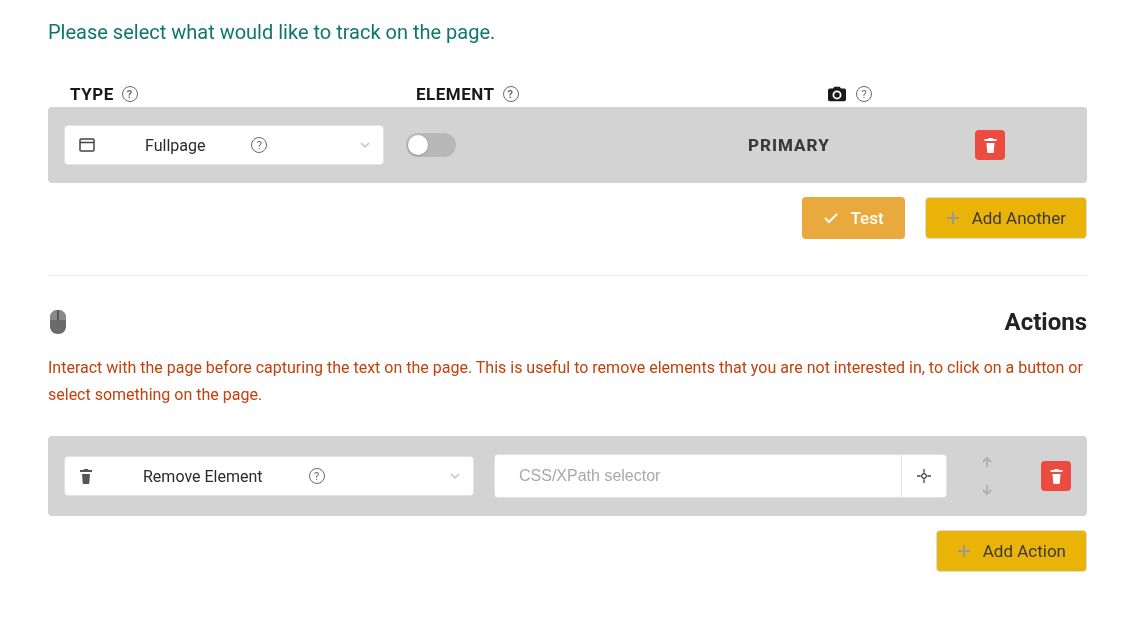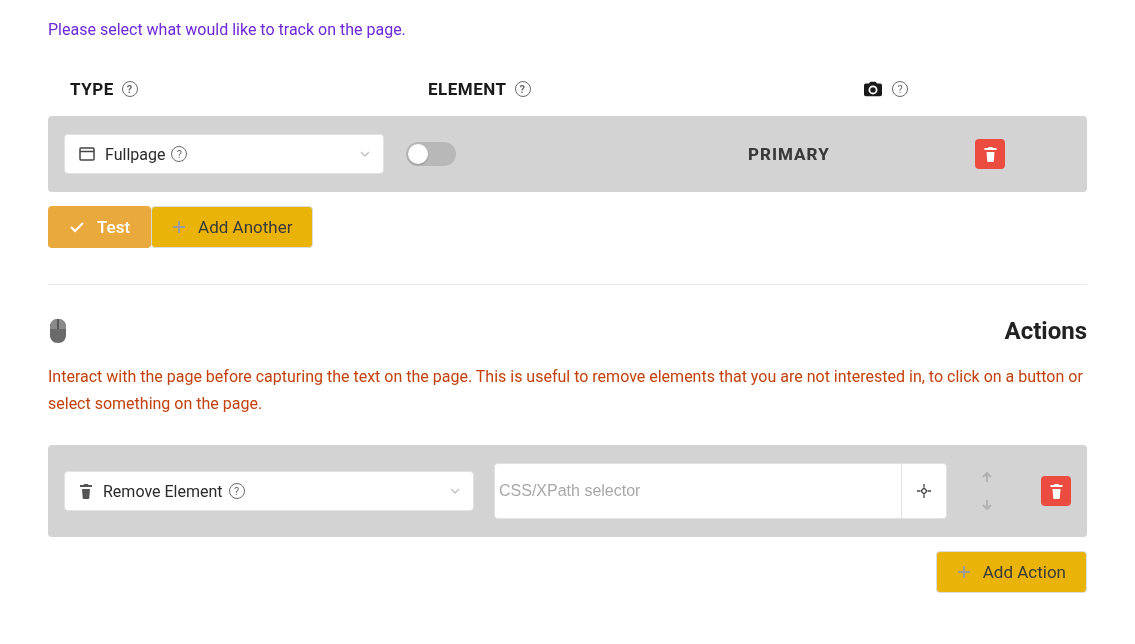--- a/index.html
+++ b/index.html
@@ -3,29 +3,29 @@
 <meta charset="utf-8">
 <style>
   * { box-sizing: border-box; margin: 0; padding: 0; }
   body {
     font-family: -apple-system, BlinkMacSystemFont, "Segoe UI", Roboto, Helvetica, Arial, sans-serif;
     background: #fff;
     color: #1f1f1f;
     padding: 20px 48px;
     width: 1135px;
   }
-  .intro { font-size: 16px; color: #6d28d9; margin-bottom: 40px; }
+  .intro { font-size: 20px; color: #0f766e; margin-bottom: 40px; }
 
   
   .headers {
     display: grid;
     grid-template-columns: 342px 342px 60px 1fr 60px;
-    gap: 16px;
-    align-items: center;
-    padding: 0 22px 17px 22px;
+    gap: 4px;
+    align-items: center;
+    padding: 0 22px 3px 22px;
   }
   .col-label {
     font-size: 17px;
     font-weight: 700;
     letter-spacing: 0.5px;
     color: #1a1a1a;
     display: flex;
     align-items: center;
     gap: 8px;
   }
@@ -58,20 +58,21 @@
     background: #fff;
     border: 1px solid #e2e2e2;
     border-radius: 4px;
     height: 40px;
     display: flex;
     align-items: center;
     padding: 0 14px;
     font-size: 16px;
     color: #2b2b2b;
     position: relative;
+    gap: 40px;
   }
   .select .pre-icon { margin-right: 10px; color:#555; display:inline-flex; }
   .select .help-circle { margin-left: 6px; }
   .select .chevron {
     position: absolute; right: 12px; top: 50%; transform: translateY(-50%);
     color: #bdbdbd;
   }
 
   
   .toggle {
@@ -102,21 +103,22 @@
     background: #ec4b3f;
     border-radius: 4px;
     display: flex; align-items: center; justify-content: center;
     color: #fff;
     justify-self: end;
   }
 
   
   .btn-row {
     display: flex;
-    gap: 0;
+    justify-content: flex-end;
+    gap: 20px;
     margin-top: 14px;
     margin-bottom: 36px;
   }
   .btn {
     height: 42px;
     padding: 0 20px;
     border-radius: 4px;
     display: inline-flex;
     align-items: center;
     gap: 12px;
@@ -168,22 +170,22 @@
   .input-group {
     display: flex;
     width: 100%;
   }
   .text-input {
     flex: 1;
     background: #fff;
     border: 1px solid #e2e2e2;
     border-right: none;
     border-radius: 4px 0 0 4px;
-    height: 56px;
-    padding: 0 4px;
+    height: 44px;
+    padding: 0 24px;
     font-size: 16px;
     color: #2b2b2b;
   }
   .text-input::placeholder { color: #a8a8a8; }
   .input-addon {
     width: 46px;
     background: #fff;
     border: 1px solid #e2e2e2;
     border-radius: 0 4px 4px 0;
     display: flex; align-items:center; justify-content:center;

